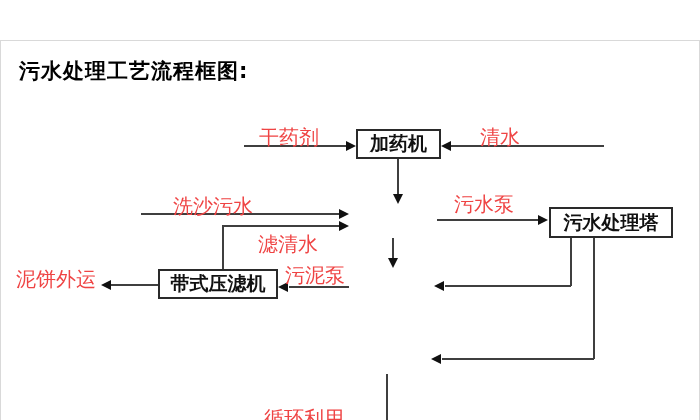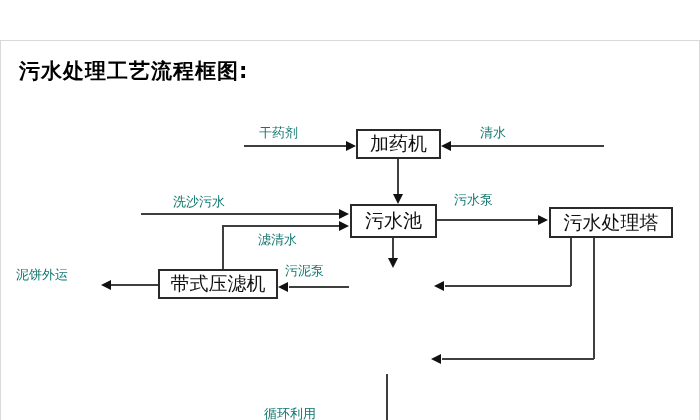--- a/index.html
+++ b/index.html
@@ -7,42 +7,39 @@
     position:relative;width:700px;height:420px;background:#ffffff;
     border:1px solid #d9d9d9;box-sizing:border-box;overflow:hidden;
     font-family:"DejaVu Sans", sans-serif;color:#1a1a1a;margin-top:40px;
   }
   .title{
     position:absolute;left:18px;top:16px;margin:0;
     font-size:21px;font-weight:bold;letter-spacing:1px;color:#000;
   }
   .node{
     position:absolute;border:2px solid #2a2a2a;background:#fff;
-    display:flex;align-items:center;justify-content:center;box-sizing:border-box;
+    display:flex;align-items:center;justify-content:center;box-sizing:border-box;font-weight:bold;
   }
   .node-label{font-size:19px;white-space:nowrap;color:#111;}
-  .flabel{position:absolute;font-size:13px;white-space:nowrap;color:#0f766e;}
+  .flabel{position:absolute;font-size:20px;white-space:nowrap;color:#ef4444;}
   .hline{position:absolute;height:2px;background:#3f3f3f;}
   .vline{position:absolute;width:2px;background:#3f3f3f;}
   .arr-r{position:absolute;width:0;height:0;border-top:5px solid transparent;border-bottom:5px solid transparent;border-left:10px solid #111;}
   .arr-l{position:absolute;width:0;height:0;border-top:5px solid transparent;border-bottom:5px solid transparent;border-right:10px solid #111;}
   .arr-d{position:absolute;width:0;height:0;border-left:5px solid transparent;border-right:5px solid transparent;border-top:10px solid #111;}
 </style>
 </head>
 <body>
 
 <div class="canvas">
 
   <h1 class="title">污水处理工艺流程框图:</h1>
 
   <div class="node" style="left:355px;top:88px;width:85px;height:30px;">
     <span class="node-label">加药机</span>
-  </div>
-  <div class="node" style="left:349px;top:163px;width:87px;height:34px;">
-    <span class="node-label">污水池</span>
   </div>
   <div class="node" style="left:548px;top:166px;width:124px;height:31px;">
     <span class="node-label">污水处理塔</span>
   </div>
   <div class="node" style="left:157px;top:228px;width:120px;height:30px;">
     <span class="node-label">带式压滤机</span>
   </div>
 
   <div class="hline" style="left:243px;top:104px;width:102px;"></div>
   <div class="arr-r" style="left:345px;top:100px;"></div>

